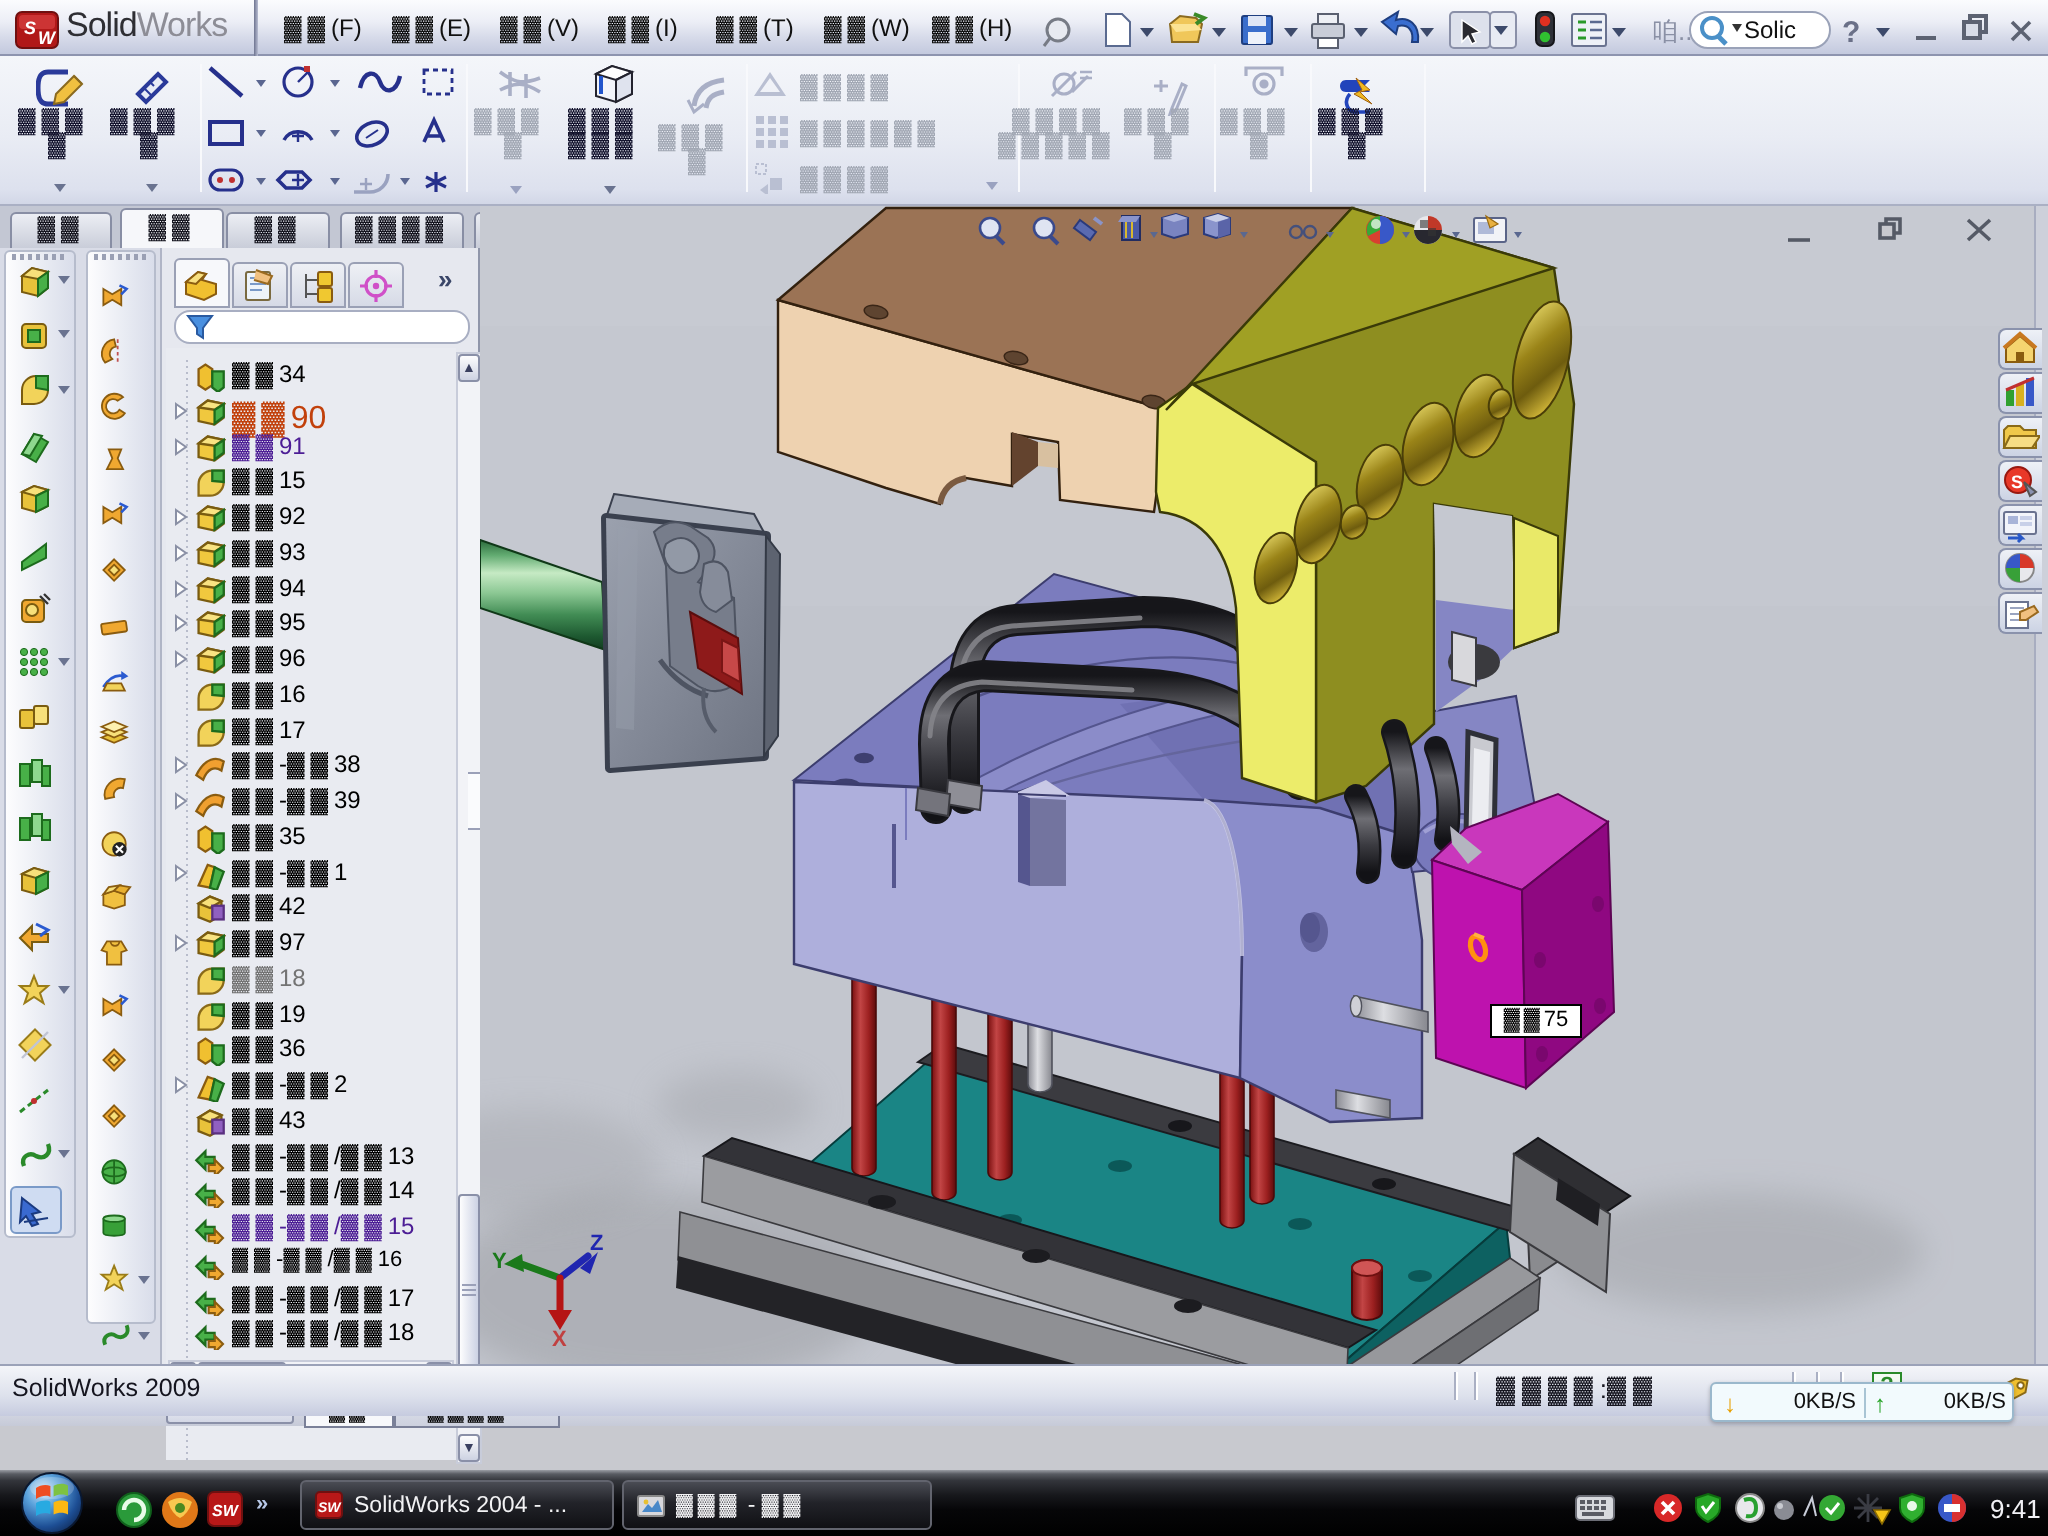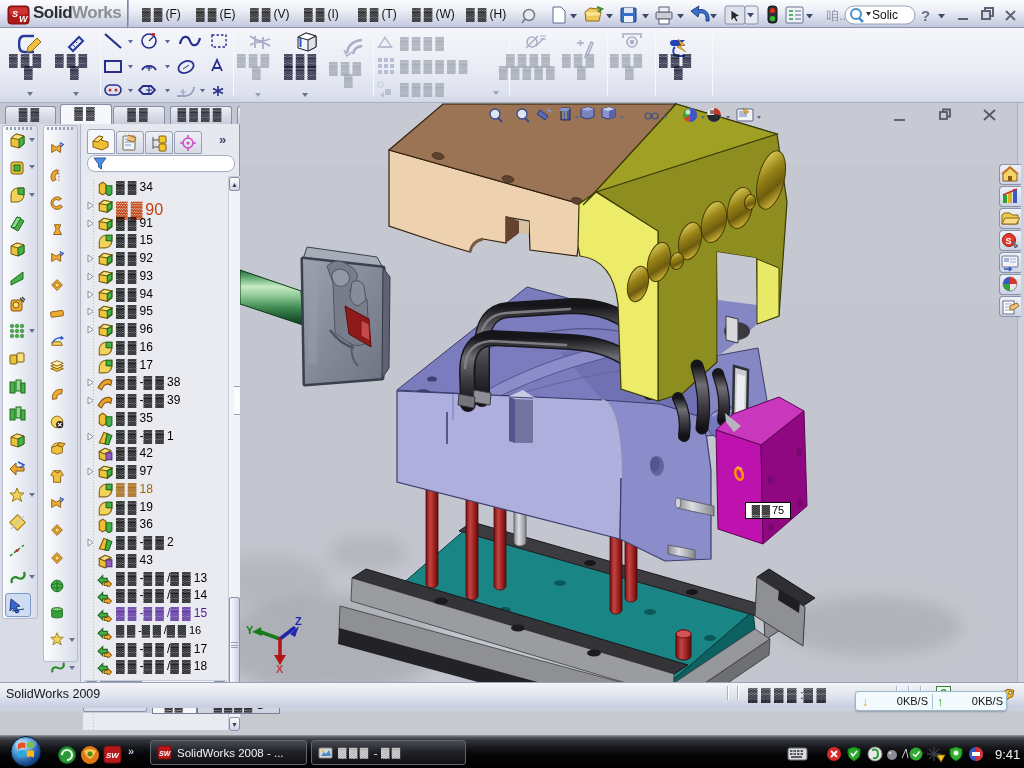--- a/index.html
+++ b/index.html
@@ -9,21 +9,21 @@
 </style></head>
 <body>
 
 <div class="ab" style="left:0;top:0;width:1024px;height:28px;background:linear-gradient(#fbfcfe 0%,#eceef6 40%,#d6dae9 70%,#c3c9de 100%);border-bottom:1px solid #8d94af">
  <svg class="ab" style="left:7px;top:4px" width="24" height="21" viewBox="0 0 24 21">
   <rect x="1" y="2" width="21" height="18" rx="3" fill="#b01818" stroke="#701010"></rect>
   <rect x="2.5" y="3.5" width="18" height="7" rx="2" fill="#d84040" opacity=".7"></rect>
   <text x="5" y="13" font-size="9" font-weight="bold" fill="#fff" font-style="italic">S</text>
   <text x="12" y="18" font-size="9" font-weight="bold" fill="#fff" font-style="italic">W</text>
  </svg>
- <div class="ab" style="left:33px;top:3px;font-size:17px;font-weight:bold;color:#2e2e33;letter-spacing:-.5px"><span>Solid</span><span style="color:#8d8d96">Works</span></div>
+ <div class="ab" style="left:33px;top:3px;font-size:17px;font-weight:normal;color:#2e2e33;letter-spacing:-.5px"><span>Solid</span><span style="color:#8d8d96">Works</span></div>
  <div class="ab" style="left:127px;top:0;width:2px;height:28px;background:linear-gradient(90deg,#6e7490,#b8bdd2)"></div>
 <div class="ab" style="left:142px;top:7px;font-size:12px;color:#111"><span class="cjk">▓▓</span>(F)</div>
     <div class="ab" style="left:196px;top:7px;font-size:12px;color:#111"><span class="cjk">▓▓</span>(E)</div>
     <div class="ab" style="left:250px;top:7px;font-size:12px;color:#111"><span class="cjk">▓▓</span>(V)</div>
     <div class="ab" style="left:304px;top:7px;font-size:12px;color:#111"><span class="cjk">▓▓</span>(I)</div>
     <div class="ab" style="left:358px;top:7px;font-size:12px;color:#111"><span class="cjk">▓▓</span>(T)</div>
     <div class="ab" style="left:412px;top:7px;font-size:12px;color:#111"><span class="cjk">▓▓</span>(W)</div>
     <div class="ab" style="left:466px;top:7px;font-size:12px;color:#111"><span class="cjk">▓▓</span>(H)</div>
  <svg class="ab" style="left:518px;top:3px" width="500" height="24" viewBox="518 0 500 24">
   <g stroke="#777b85" fill="none" stroke-width="1.5">
@@ -452,21 +452,21 @@
     </svg>
     <div class="ab" style="left:35px;top:77px;font-size:16px;color:#c2410c;white-space:nowrap"><span class="cjk">▓▓</span>90</div>
     <svg class="ab" style="left:6px;top:94.5px" width="8" height="9">
       <path d="M1,1 L6,4.5 L1,8 z" fill="#fff" stroke="#8a90a5"></path>
     </svg>
     <svg class="ab" style="left:16px;top:91.5px" width="16" height="16" viewBox="0 0 14 14">
       <path d="M2,5 l4,-3 7,1.5 v6 l-4,3 -7,-1.5 z" fill="#f0c83e" stroke="#7a5c10"></path>
       <path d="M2,5 l4,-3 7,1.5 -4,2.5 z" fill="#f9e382" stroke="#7a5c10"></path>
       <path d="M9,6.2 l4,-2.7 v5.5 l-4,3 z" fill="#48b048" stroke="#1d6b1d"></path>
     </svg>
-    <div class="ab" style="left:35px;top:91.5px;font-size:12px;color:#000000;white-space:nowrap"><span class="cjk">▓▓</span>91</div>
+    <div class="ab" style="left:35px;top:91.5px;font-size:12px;color:#4c1d95;white-space:nowrap"><span class="cjk">▓▓</span>91</div>
     <svg class="ab" style="left:16px;top:109.25px" width="16" height="16" viewBox="0 0 14 14">
       <path d="M2,13 v-5 a6,6 0 0 1 6,-6 h5 v5 a6,6 0 0 1 -6,6 z" fill="#f2d35a" stroke="#8a6a18"></path>
       <path d="M8,2 h5 v5 l-5,-.5 z" fill="#48b048" stroke="#1d6b1d"></path>
     </svg>
     <div class="ab" style="left:35px;top:109.25px;font-size:12px;color:#000;white-space:nowrap"><span class="cjk">▓▓</span>15</div>
     <svg class="ab" style="left:6px;top:130.0px" width="8" height="9">
       <path d="M1,1 L6,4.5 L1,8 z" fill="#fff" stroke="#8a90a5"></path>
     </svg>
     <svg class="ab" style="left:16px;top:127.0px" width="16" height="16" viewBox="0 0 14 14">
       <path d="M2,5 l4,-3 7,1.5 v6 l-4,3 -7,-1.5 z" fill="#f0c83e" stroke="#7a5c10"></path>
@@ -559,21 +559,21 @@
     <svg class="ab" style="left:16px;top:340.0px" width="16" height="16" viewBox="0 0 14 14">
       <path d="M2,5 l4,-3 7,1.5 v6 l-4,3 -7,-1.5 z" fill="#f0c83e" stroke="#7a5c10"></path>
       <path d="M2,5 l4,-3 7,1.5 -4,2.5 z" fill="#f9e382" stroke="#7a5c10"></path>
       <path d="M9,6.2 l4,-2.7 v5.5 l-4,3 z" fill="#48b048" stroke="#1d6b1d"></path>
     </svg>
     <div class="ab" style="left:35px;top:340.0px;font-size:12px;color:#000;white-space:nowrap"><span class="cjk">▓▓</span>97</div>
     <svg class="ab" style="left:16px;top:357.75px" width="16" height="16" viewBox="0 0 14 14">
       <path d="M2,13 v-5 a6,6 0 0 1 6,-6 h5 v5 a6,6 0 0 1 -6,6 z" fill="#f2d35a" stroke="#8a6a18"></path>
       <path d="M8,2 h5 v5 l-5,-.5 z" fill="#48b048" stroke="#1d6b1d"></path>
     </svg>
-    <div class="ab" style="left:35px;top:357.75px;font-size:12px;color:#a16207;white-space:nowrap"><span class="cjk">▓▓</span>18</div>
+    <div class="ab" style="left:35px;top:357.75px;font-size:12px;color:#737373;white-space:nowrap"><span class="cjk">▓▓</span>18</div>
     <svg class="ab" style="left:16px;top:375.5px" width="16" height="16" viewBox="0 0 14 14">
       <path d="M2,13 v-5 a6,6 0 0 1 6,-6 h5 v5 a6,6 0 0 1 -6,6 z" fill="#f2d35a" stroke="#8a6a18"></path>
       <path d="M8,2 h5 v5 l-5,-.5 z" fill="#48b048" stroke="#1d6b1d"></path>
     </svg>
     <div class="ab" style="left:35px;top:375.5px;font-size:12px;color:#000;white-space:nowrap"><span class="cjk">▓▓</span>19</div>
     <svg class="ab" style="left:16px;top:393.25px" width="16" height="16" viewBox="0 0 14 14">
       <path d="M2,3 l3,-2 3,2 v7 l-3,2 -3,-2 z" fill="#f0c030" stroke="#8a5c10" transform="translate(0,1)"></path>
       <path d="M8,4 h5 v7 l-2.5,2 -2.5,-2 z" fill="#48b048" stroke="#1d6b1d" transform="translate(0,1)"></path>
     </svg>
     <div class="ab" style="left:35px;top:393.25px;font-size:12px;color:#000;white-space:nowrap"><span class="cjk">▓▓</span>36</div>
@@ -1020,21 +1020,21 @@
     <circle cx="34" cy="11" r="2.5" fill="#4a8a20"></circle>
  <rect x="48" y="3" width="17" height="17" rx="3" fill="#b81818" stroke="#701010"></rect>
     <text x="50" y="15" font-size="8" font-weight="bold" fill="#fff" font-style="italic">SW</text>
  <text x="72" y="12" font-size="11" font-weight="bold" fill="#b8c8e8">»</text>
 </svg>
 <div class="ab" style="left:150px;top:740px;width:157px;height:25px;background:linear-gradient(#4a4c54,#222329 45%,#101014);border:1px solid #62646e;border-radius:3px"></div>
 <svg class="ab" style="left:157px;top:745px" width="15" height="15" viewBox="0 0 15 15">
     <rect x="1" y="1" width="13" height="13" rx="2" fill="#b81818" stroke="#701010"></rect>
     <text x="2" y="11" font-size="7" font-weight="bold" fill="#fff" font-style="italic">SW</text>
   </svg>
-<div class="ab" style="left:177px;top:747px;font-size:11.5px;color:#f2f2f4;width:125px;white-space:nowrap;overflow:hidden">SolidWorks 2008 - ...</div>
+<div class="ab" style="left:177px;top:747px;font-size:11.5px;color:#f2f2f4;width:125px;white-space:nowrap;overflow:hidden">SolidWorks 2004 - ...</div>
 <div class="ab" style="left:311px;top:740px;width:155px;height:25px;background:linear-gradient(#4a4c54,#222329 45%,#101014);border:1px solid #62646e;border-radius:3px"></div>
 <svg class="ab" style="left:318px;top:745px" width="15" height="15" viewBox="0 0 15 15">
     <rect x="1" y="3" width="13" height="10" rx="1" fill="#d8d8dc" stroke="#888"></rect>
     <path d="M3,11 l3,-4 2,2 3,-4 2,6 z" fill="#4888c8"></path>
     <circle cx="5" cy="6" r="1.2" fill="#e8c030"></circle>
   </svg>
 <div class="ab" style="left:338px;top:747px;font-size:11.5px;color:#f2f2f4;width:120px;white-space:nowrap;overflow:hidden"><span style="letter-spacing:2.5px">▓▓▓</span> - <span style="letter-spacing:2.5px">▓▓</span></div>
 <svg class="ab" style="left:782px;top:742px" width="242" height="24" viewBox="0 0 242 24">
  <rect x="6" y="6" width="19" height="12" rx="2" fill="#d8dade" stroke="#6a6c74"></rect>
  <g fill="#5a5c64">

